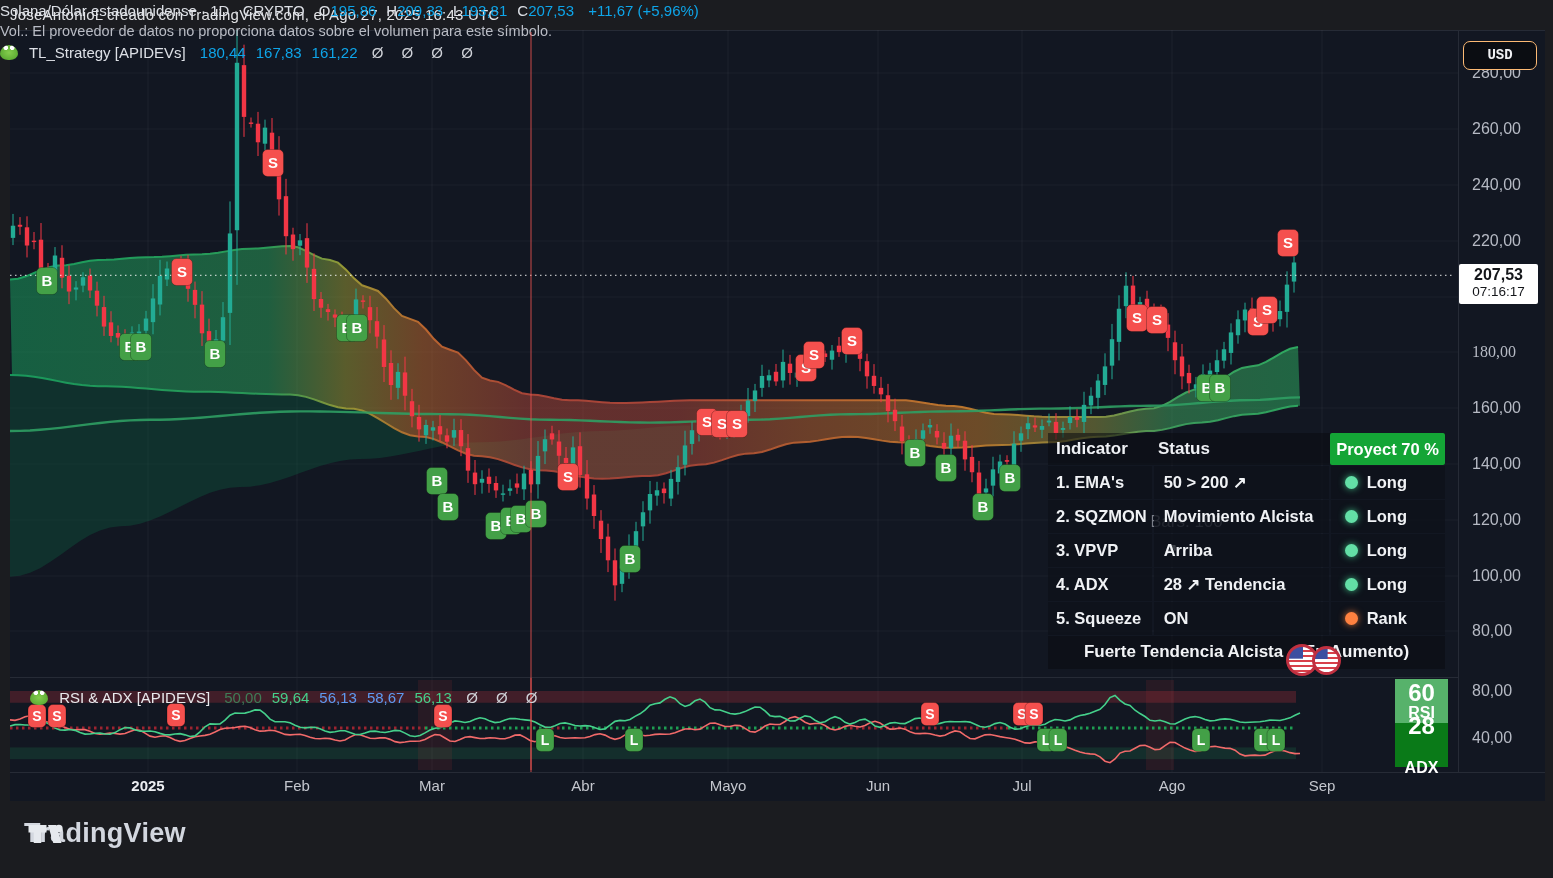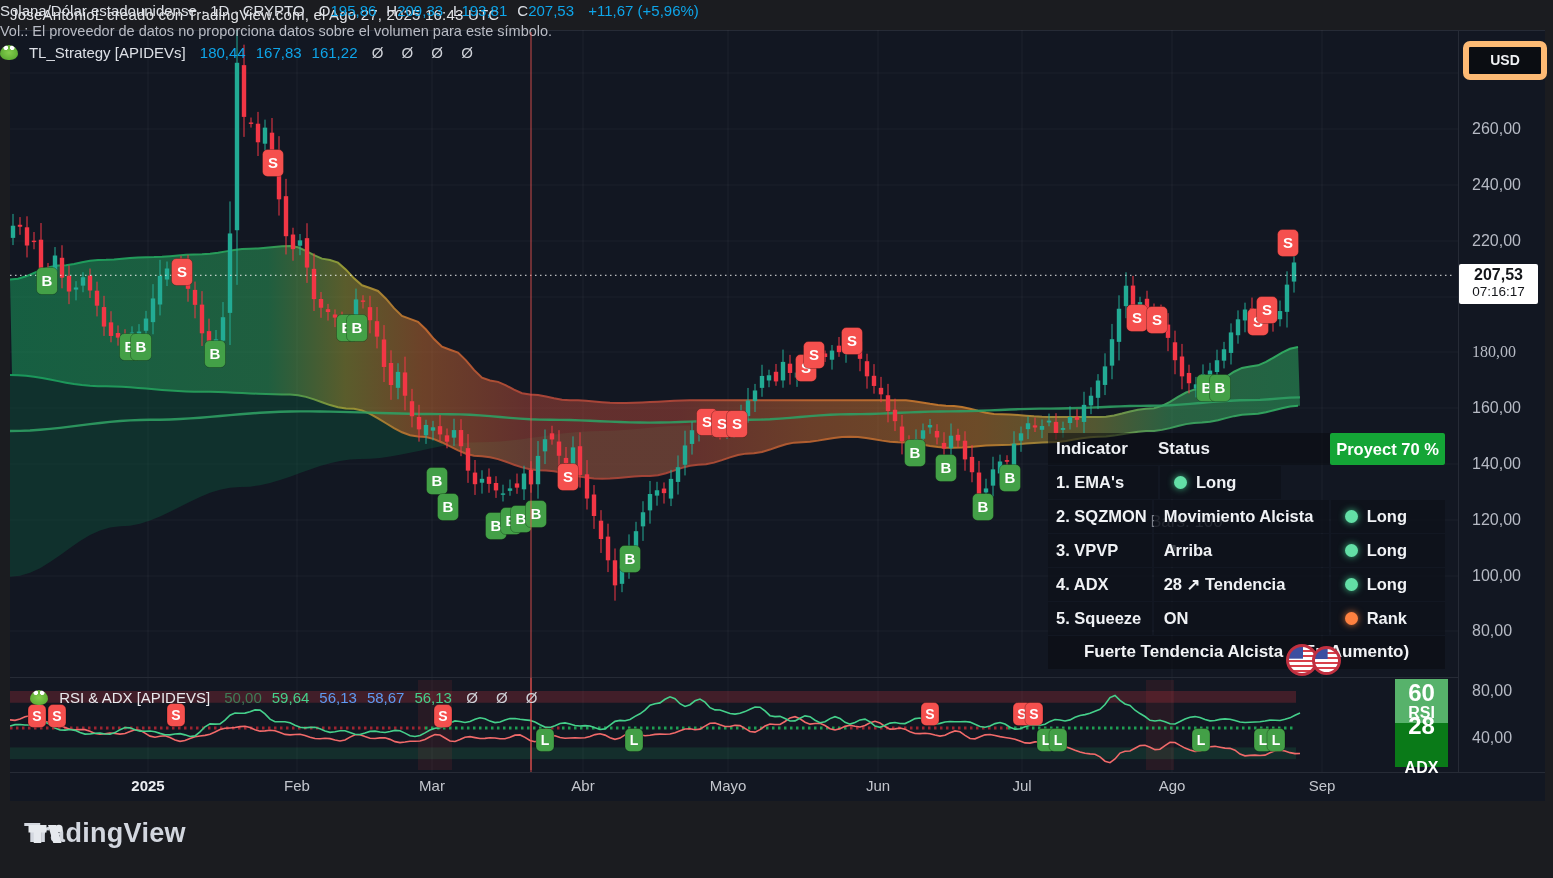--- a/index.html
+++ b/index.html
@@ -25,23 +25,23 @@
         background:radial-gradient(circle at 32% 18%,#fff 2px,rgba(0,0,0,0) 2.6px),
                    radial-gradient(circle at 68% 18%,#fff 2px,rgba(0,0,0,0) 2.6px),
                    radial-gradient(#84cd4d,#4f9f2b);}
   
   #rsi-legend{left:30px;top:689px;z-index:12;white-space:nowrap;font-size:15px;}
   .v-dim{color:#3f7d57;} .v-green{color:#45d08b;} .v-blue{color:#5e9bf2;}
   #rsi-legend .zeros,.lrow .zeros{color:#cfd2d8;letter-spacing:7px;margin-left:10px;}
   
   #paxis{left:1458px;top:30px;width:87px;height:742px;border-left:1px solid #262b36;z-index:8;}
   .ptick{position:absolute;left:13px;transform:translateY(-50%);font-size:16px;color:#b6bac4;}
-  #usd-btn{left:1463px;top:41px;width:72px;height:27px;background:#0b0d12;border:6px solid #fdba74;
+  #usd-btn{left:1463px;top:41px;width:72px;height:27px;background:#0b0d12;border:1px solid #fdba74;
            border-radius:7px;color:#f0f1f4;font-size:14px;font-weight:bold;text-align:center;
-           line-height:27px;z-index:13;}
+           line-height:27px;z-index:13;font-family:Liberation Mono, monospace;}
   #price-label{left:1459px;top:264px;width:79px;height:40px;background:#ffffff;border-radius:2px;
                color:#14161a;text-align:center;z-index:13;}
   #price-label .p{font-size:16px;font-weight:bold;margin-top:2px;}
   #price-label .c{font-size:13.5px;}
   
   .sbadge{left:1395px;width:53px;height:44px;color:#fff;text-align:center;z-index:13;
           display:flex;flex-direction:column;justify-content:center;line-height:1.05;}
   #badge-rsi{top:679px;background:#57b26b;}
   #badge-adx{top:723px;background:#0a7a18;gap:22px;}
   .sbadge .a{font-size:24px;font-weight:bold;} .sbadge .b{font-size:16px;font-weight:bold;}
@@ -784,20 +784,21 @@
 <div id="watermark" class="abs">Bars: 100</div>
 <div id="ind-table" class="abs">
   <div class="thead">
     <div class="h1">Indicator</div>
     <div class="h2">Status</div>
     <div class="proj">Proyect 70 %</div>
   </div>
   <div id="table-rows">
       <div class="trow">
         <div class="c1">1. EMA's</div>
+        <div class="c2">50 &gt; 200 ↗</div>
         <div class="c3">
           <span class="dot green"></span>
           <span>Long</span>
         </div>
       </div>
       <div class="trow">
         <div class="c1">2. SQZMON</div>
         <div class="c2">Movimiento Alcista ↗</div>
         <div class="c3">
           <span class="dot green"></span>

